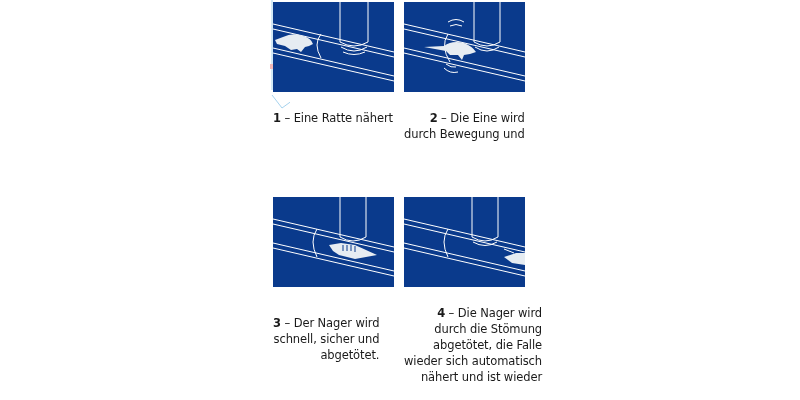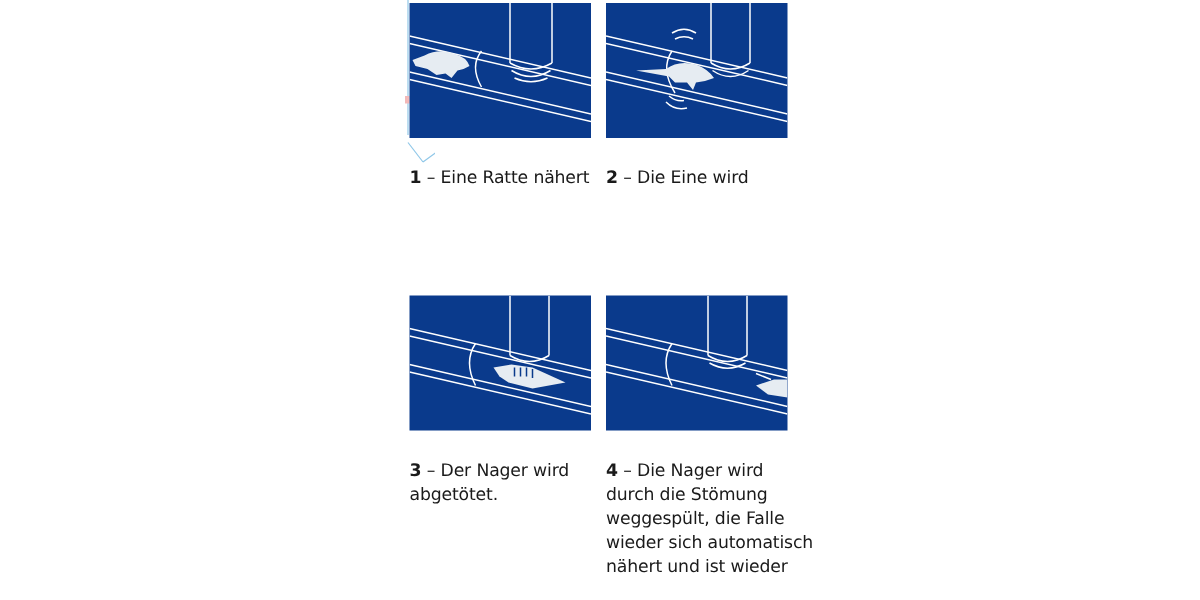--- a/index.html
+++ b/index.html
@@ -1,19 +1,19 @@
 <!DOCTYPE html>
 <html><head>
 <meta charset="utf-8">
 <style>
   html,body{margin:0;padding:0;background:#ffffff;}
   body{width:800px;height:400px;position:relative;overflow:hidden;font-family:"DejaVu Sans","Liberation Sans",sans-serif;}
   .panel{position:absolute;width:121px;height:90px;background:#0a3a8c;overflow:hidden;}
   .panel svg{width:121px;height:90px;display:block;}
-  .caption{position:absolute;font-size:11.5px;line-height:16px;color:#1a1a1a;letter-spacing:-0.1px;}
+  .caption{position:absolute;font-size:11.5px;line-height:16px;color:#1a1a1a;letter-spacing:-0.1px;text-align:right;}
   .caption .num{font-weight:bold;}
   .guides{position:absolute;left:260px;top:0;width:30px;height:115px;}
 </style>
 </head>
 <body>
 
 <svg class="guides" viewBox="0 0 30 115">
   <line x1="12" y1="0" x2="12" y2="90" stroke="#8fc7e8" stroke-width="0.8"></line>
   <line x1="12" y1="95" x2="22" y2="108" stroke="#8fc7e8" stroke-width="0.8"></line>
   <line x1="40" y1="95" x2="22" y2="108" stroke="#8fc7e8" stroke-width="0.8"></line>
@@ -84,26 +84,28 @@
     <path d="M100 60 L112 56 L121 56 L121 68 L108 66Z" fill="#e6ecf2"></path>
   </svg>
 </div>
 
 <div class="caption" style="left:273px;top:110px;">
   <div><span class="num">1</span><span> – </span><span>Eine Ratte nähert</span></div>
 </div>
 
 <div class="caption" style="left:404px;top:110px;">
   <div><span class="num">2</span><span> – </span><span>Die Eine wird</span></div>
+  <div>durch Bewegung und</div>
 </div>
 
-<div class="caption" style="left:273px;top:305px;">
+<div class="caption" style="left:273px;top:315px;">
   <div><span class="num">3</span><span> – </span><span>Der Nager wird</span></div>
+  <div>schnell, sicher und</div>
   <div>abgetötet.</div>
 </div>
 
 <div class="caption" style="left:404px;top:305px;">
   <div><span class="num">4</span><span> – </span><span>Die Nager wird</span></div>
   <div>durch die Stömung</div>
-  <div>weggespült, die Falle</div>
+  <div>abgetötet, die Falle</div>
   <div>wieder sich automatisch</div>
   <div>nähert und ist wieder</div>
 </div>
 
 </body></html>

